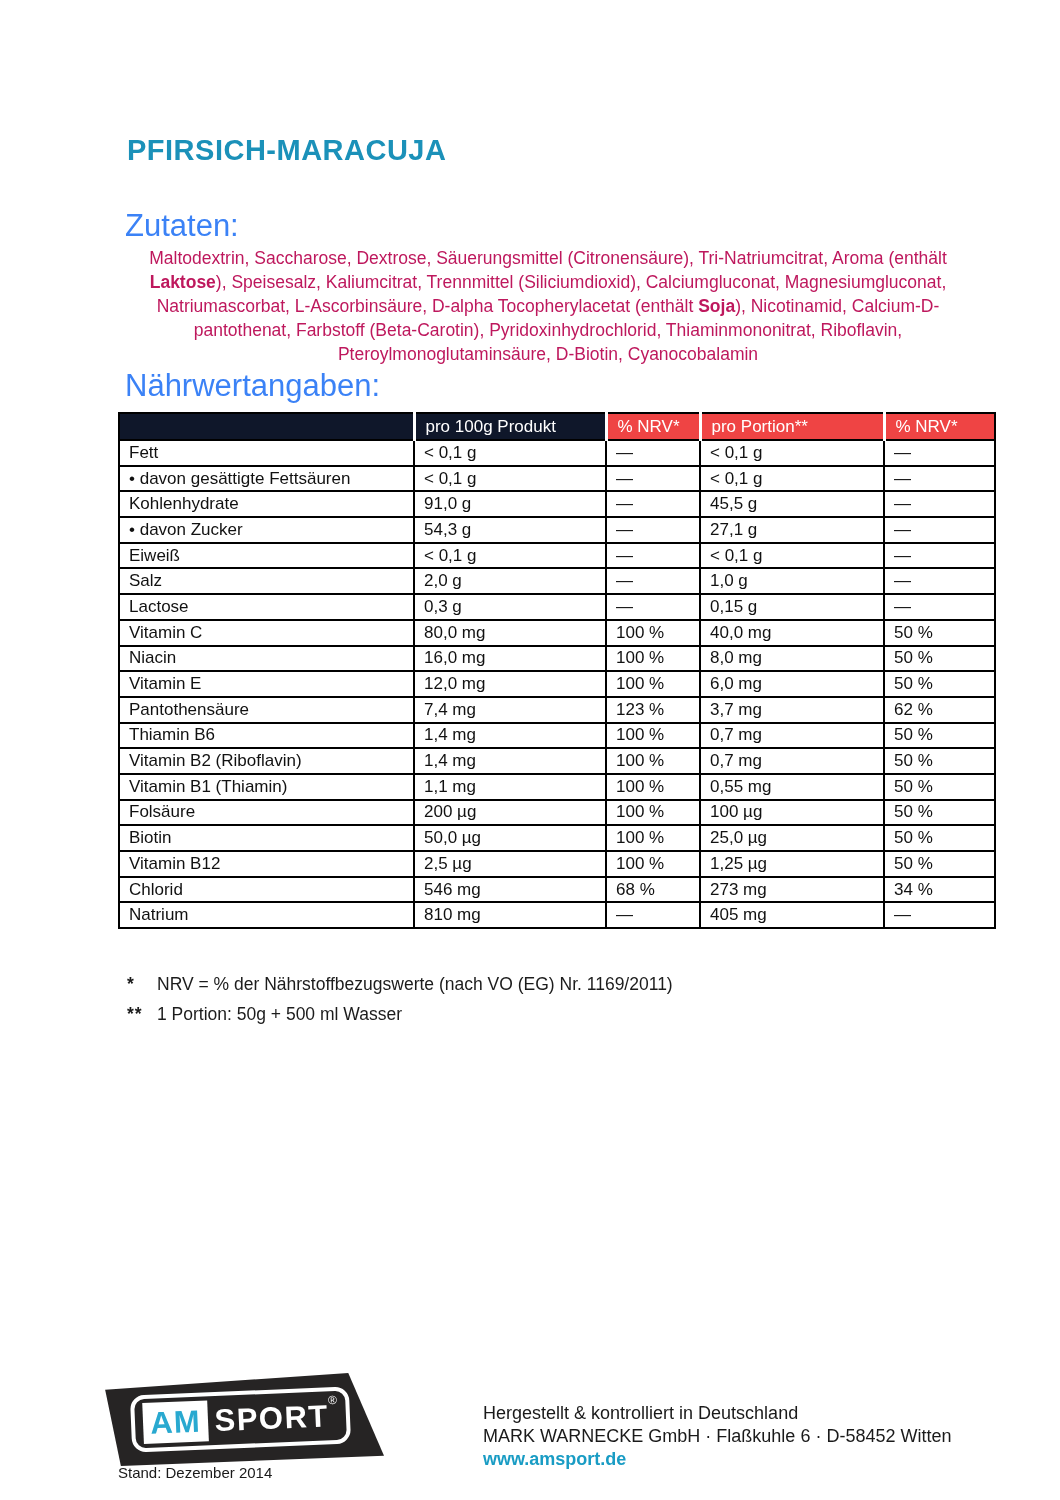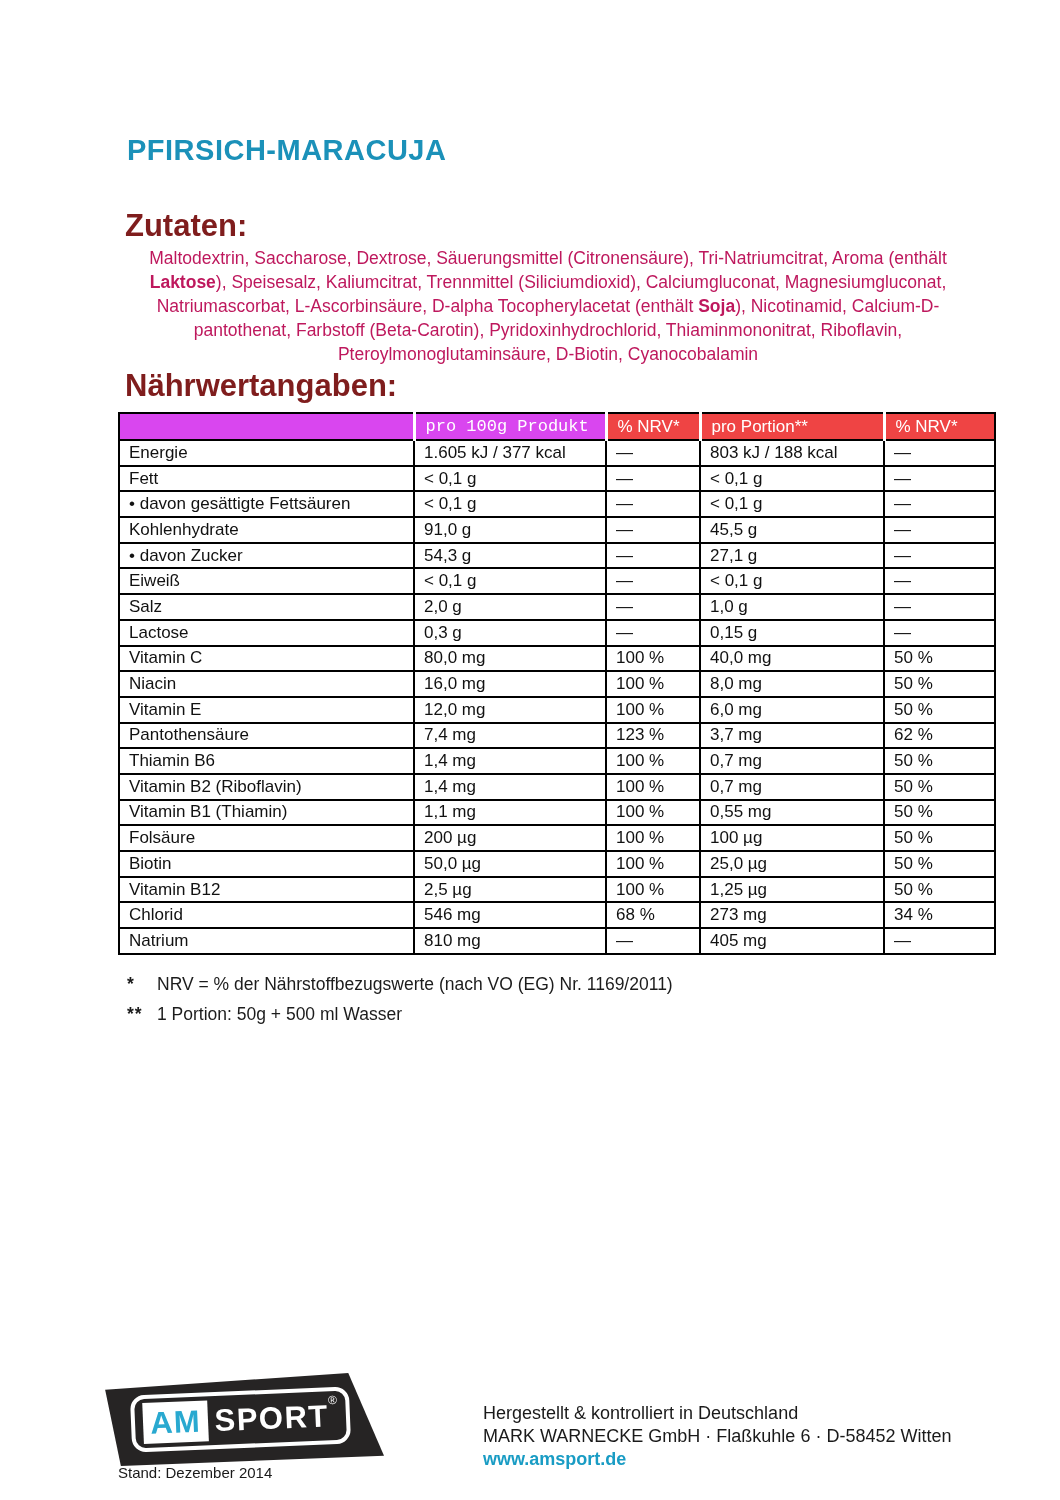--- a/index.html
+++ b/index.html
@@ -7,41 +7,41 @@
   body { font-family:"Liberation Sans","DejaVu Sans",sans-serif; color:#1a1a1a; }
   .page { position:relative; width:1060px; height:1500px; background:#ffffff; margin:12px auto; overflow:hidden; }
 
   .product-title {
     position:absolute; left:127px; top:122px;
     font-size:29px; font-weight:bold; letter-spacing:0.5px;
     color:#1b91b9;
   }
   .section-heading {
     position:absolute; left:125px;
-    font-size:31px; font-weight:bold; color:#7f1d1d;
+    font-size:31px; font-weight:normal; color:#3b82f6;
   }
   .heading-zutaten { top:196px; }
   .heading-naehrwert { top:356px; }
 
   .ingredients-text {
     position:absolute; left:126px; top:234px; width:844px;
     font-size:17.5px; line-height:24px; color:#be185d;text-align:center;
   }
   .ingredients-text b { font-weight:bold; }
 
   table.nutrition {
     position:absolute; left:118px; top:400px; width:876px;
     border-collapse:collapse; table-layout:fixed;
     font-size:17px; color:#111;
   }
   table.nutrition thead th {
     height:27px; text-align:left; font-weight:normal; color:#ffffff;
     padding:1px 0 1px 10px; border-top:2px solid #000;
   }
-  table.nutrition thead th.dark { background:#d946ef;font-family:Liberation Mono, monospace; }
+  table.nutrition thead th.dark { background:#0f172a; }
   table.nutrition thead th.cyan { background:#ef4444; }
   table.nutrition thead th + th { border-left:3px solid #ffffff; }
   table.nutrition thead th:first-child { border-left:2px solid #000; }
   table.nutrition thead th:last-child { border-right:2px solid #000; }
   table.nutrition tbody td {
     height:25.7px; padding:1px 0 1px 9px;
     border:2px solid #000; background:#fff;
     white-space:nowrap; overflow:hidden;
   }
 
@@ -98,27 +98,20 @@
       <tr>
         <th class="dark"></th>
         <th class="dark">pro 100g Produkt</th>
         <th class="cyan">% NRV*</th>
         <th class="cyan">pro Portion**</th>
         <th class="cyan">% NRV*</th>
       </tr>
     </thead>
     <tbody>
         <tr>
-          <td>Energie</td>
-          <td>1.605 kJ / 377 kcal</td>
-          <td>—</td>
-          <td>803 kJ / 188 kcal</td>
-          <td>—</td>
-        </tr>
-        <tr>
           <td>Fett</td>
           <td>&lt; 0,1 g</td>
           <td>—</td>
           <td>&lt; 0,1 g</td>
           <td>—</td>
         </tr>
         <tr>
           <td>• davon gesättigte Fettsäuren</td>
           <td>&lt; 0,1 g</td>
           <td>—</td>

